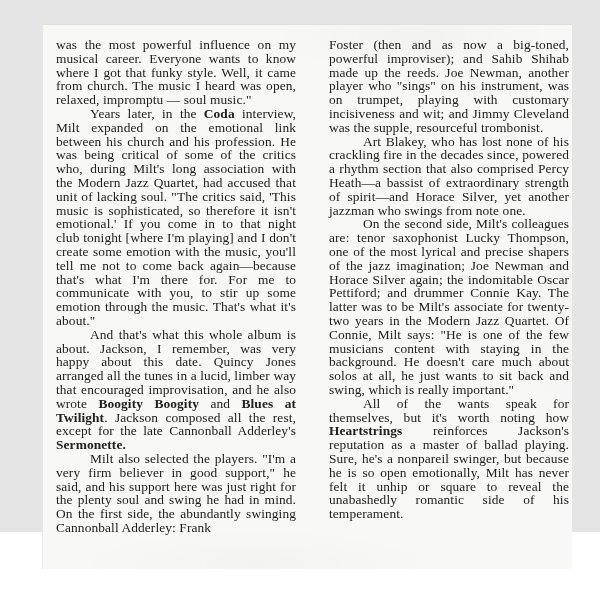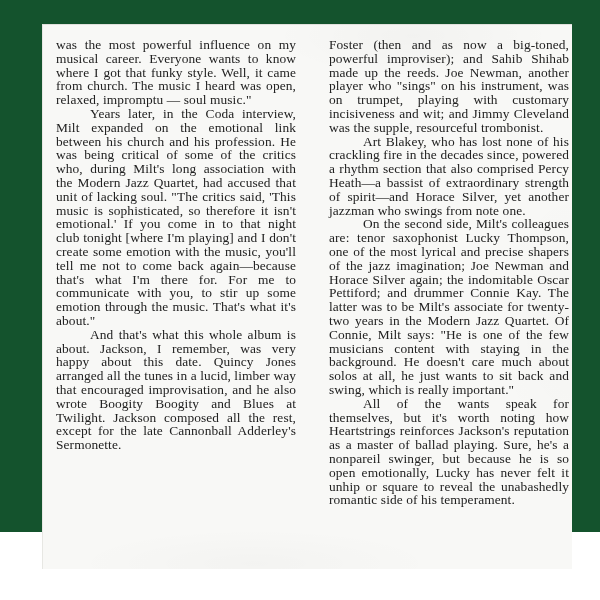--- a/index.html
+++ b/index.html
@@ -8,21 +8,21 @@
     width: 600px;
     height: 600px;
     background: #ffffff;
     overflow: hidden;
     font-family: "Liberation Serif", serif;
   }
   .canvas {
     position: relative;
     width: 600px;
     height: 532px;
-    background: #14532d;
+    background: #e5e5e5;
   }
   .paper {
     position: absolute;
     left: 42px;
     top: 24px;
     width: 530px;
     height: 545px;
     border-top: 1px solid #e0e0dc;
     border-left: 1px solid #e7e7e3;
     box-sizing: border-box;
@@ -44,35 +44,36 @@
     margin: 0;
     text-align: justify;
     font-size: 13.4px;
     line-height: 13.8px;
     letter-spacing: 0.1px;
   }
   .col p.indent {
     text-indent: 34px;
   }
   .bold {
-    font-weight: normal;
+    font-weight: bold;
   }
 </style>
 </head>
 <body style="background: rgb(255, 255, 255);">
 
 <div class="canvas">
   <div class="paper" style="background-color: rgb(248, 248, 246); color: rgb(33, 33, 33);">
     <div class="columns">
       <div class="col">
           <p><span>was the most powerful influence on my musical career. Everyone wants to know where I got that funky style. Well, it came from church. The music I heard was open, relaxed, impromptu — soul music."</span></p>
           <p class="indent"><span>Years later, in the </span><span class="bold">Coda</span><span> interview, Milt expanded on the emotional link between his church and his profession. He was being critical of some of the critics who, during Milt's long association with the Modern Jazz Quartet, had accused that unit of lacking soul. "The critics said, 'This music is sophisticated, so therefore it isn't emotional.' If you come in to that night club tonight [where I'm playing] and I don't create some emotion with the music, you'll tell me not to come back again—because that's what I'm there for. For me to communicate with you, to stir up some emotion through the music. That's what it's about."</span></p>
           <p class="indent"><span>And that's what this whole album is about. Jackson, I remember, was very happy about this date. Quincy Jones arranged all the tunes in a lucid, limber way that encouraged improvisation, and he also wrote </span><span class="bold">Boogity Boogity</span><span> and </span><span class="bold">Blues at Twilight</span><span>. Jackson composed all the rest, except for the late Cannonball Adderley's </span><span class="bold">Sermonette.</span></p>
+          <p class="indent"><span>Milt also selected the players. "I'm a very firm believer in good support," he said, and his support here was just right for the plenty soul and swing he had in mind. On the first side, the abundantly swinging Cannonball Adderley: Frank</span></p>
         </div>
       <div class="col">
           <p><span>Foster (then and as now a big-toned, powerful improviser); and Sahib Shihab made up the reeds. Joe Newman, another player who "sings" on his instrument, was on trumpet, playing with customary incisiveness and wit; and Jimmy Cleveland was the supple, resourceful trombonist.</span></p>
           <p class="indent"><span>Art Blakey, who has lost none of his crackling fire in the decades since, powered a rhythm section that also comprised Percy Heath—a bassist of extraordinary strength of spirit—and Horace Silver, yet another jazzman who swings from note one.</span></p>
           <p class="indent"><span>On the second side, Milt's colleagues are: tenor saxophonist Lucky Thompson, one of the most lyrical and precise shapers of the jazz imagination; Joe Newman and Horace Silver again; the indomitable Oscar Pettiford; and drummer Connie Kay. The latter was to be Milt's associate for twenty-two years in the Modern Jazz Quartet. Of Connie, Milt says: "He is one of the few musicians content with staying in the background. He doesn't care much about solos at all, he just wants to sit back and swing, which is really important."</span></p>
-          <p class="indent"><span>All of the wants speak for themselves, but it's worth noting how </span><span class="bold">Heartstrings</span><span> reinforces Jackson's reputation as a master of ballad playing. Sure, he's a nonpareil swinger, but because he is so open emotionally, Lucky has never felt it unhip or square to reveal the unabashedly romantic side of his temperament.</span></p>
+          <p class="indent"><span>All of the wants speak for themselves, but it's worth noting how </span><span class="bold">Heartstrings</span><span> reinforces Jackson's reputation as a master of ballad playing. Sure, he's a nonpareil swinger, but because he is so open emotionally, Milt has never felt it unhip or square to reveal the unabashedly romantic side of his temperament.</span></p>
         </div>
     </div>
   </div>
 </div>
 
 </body></html>

